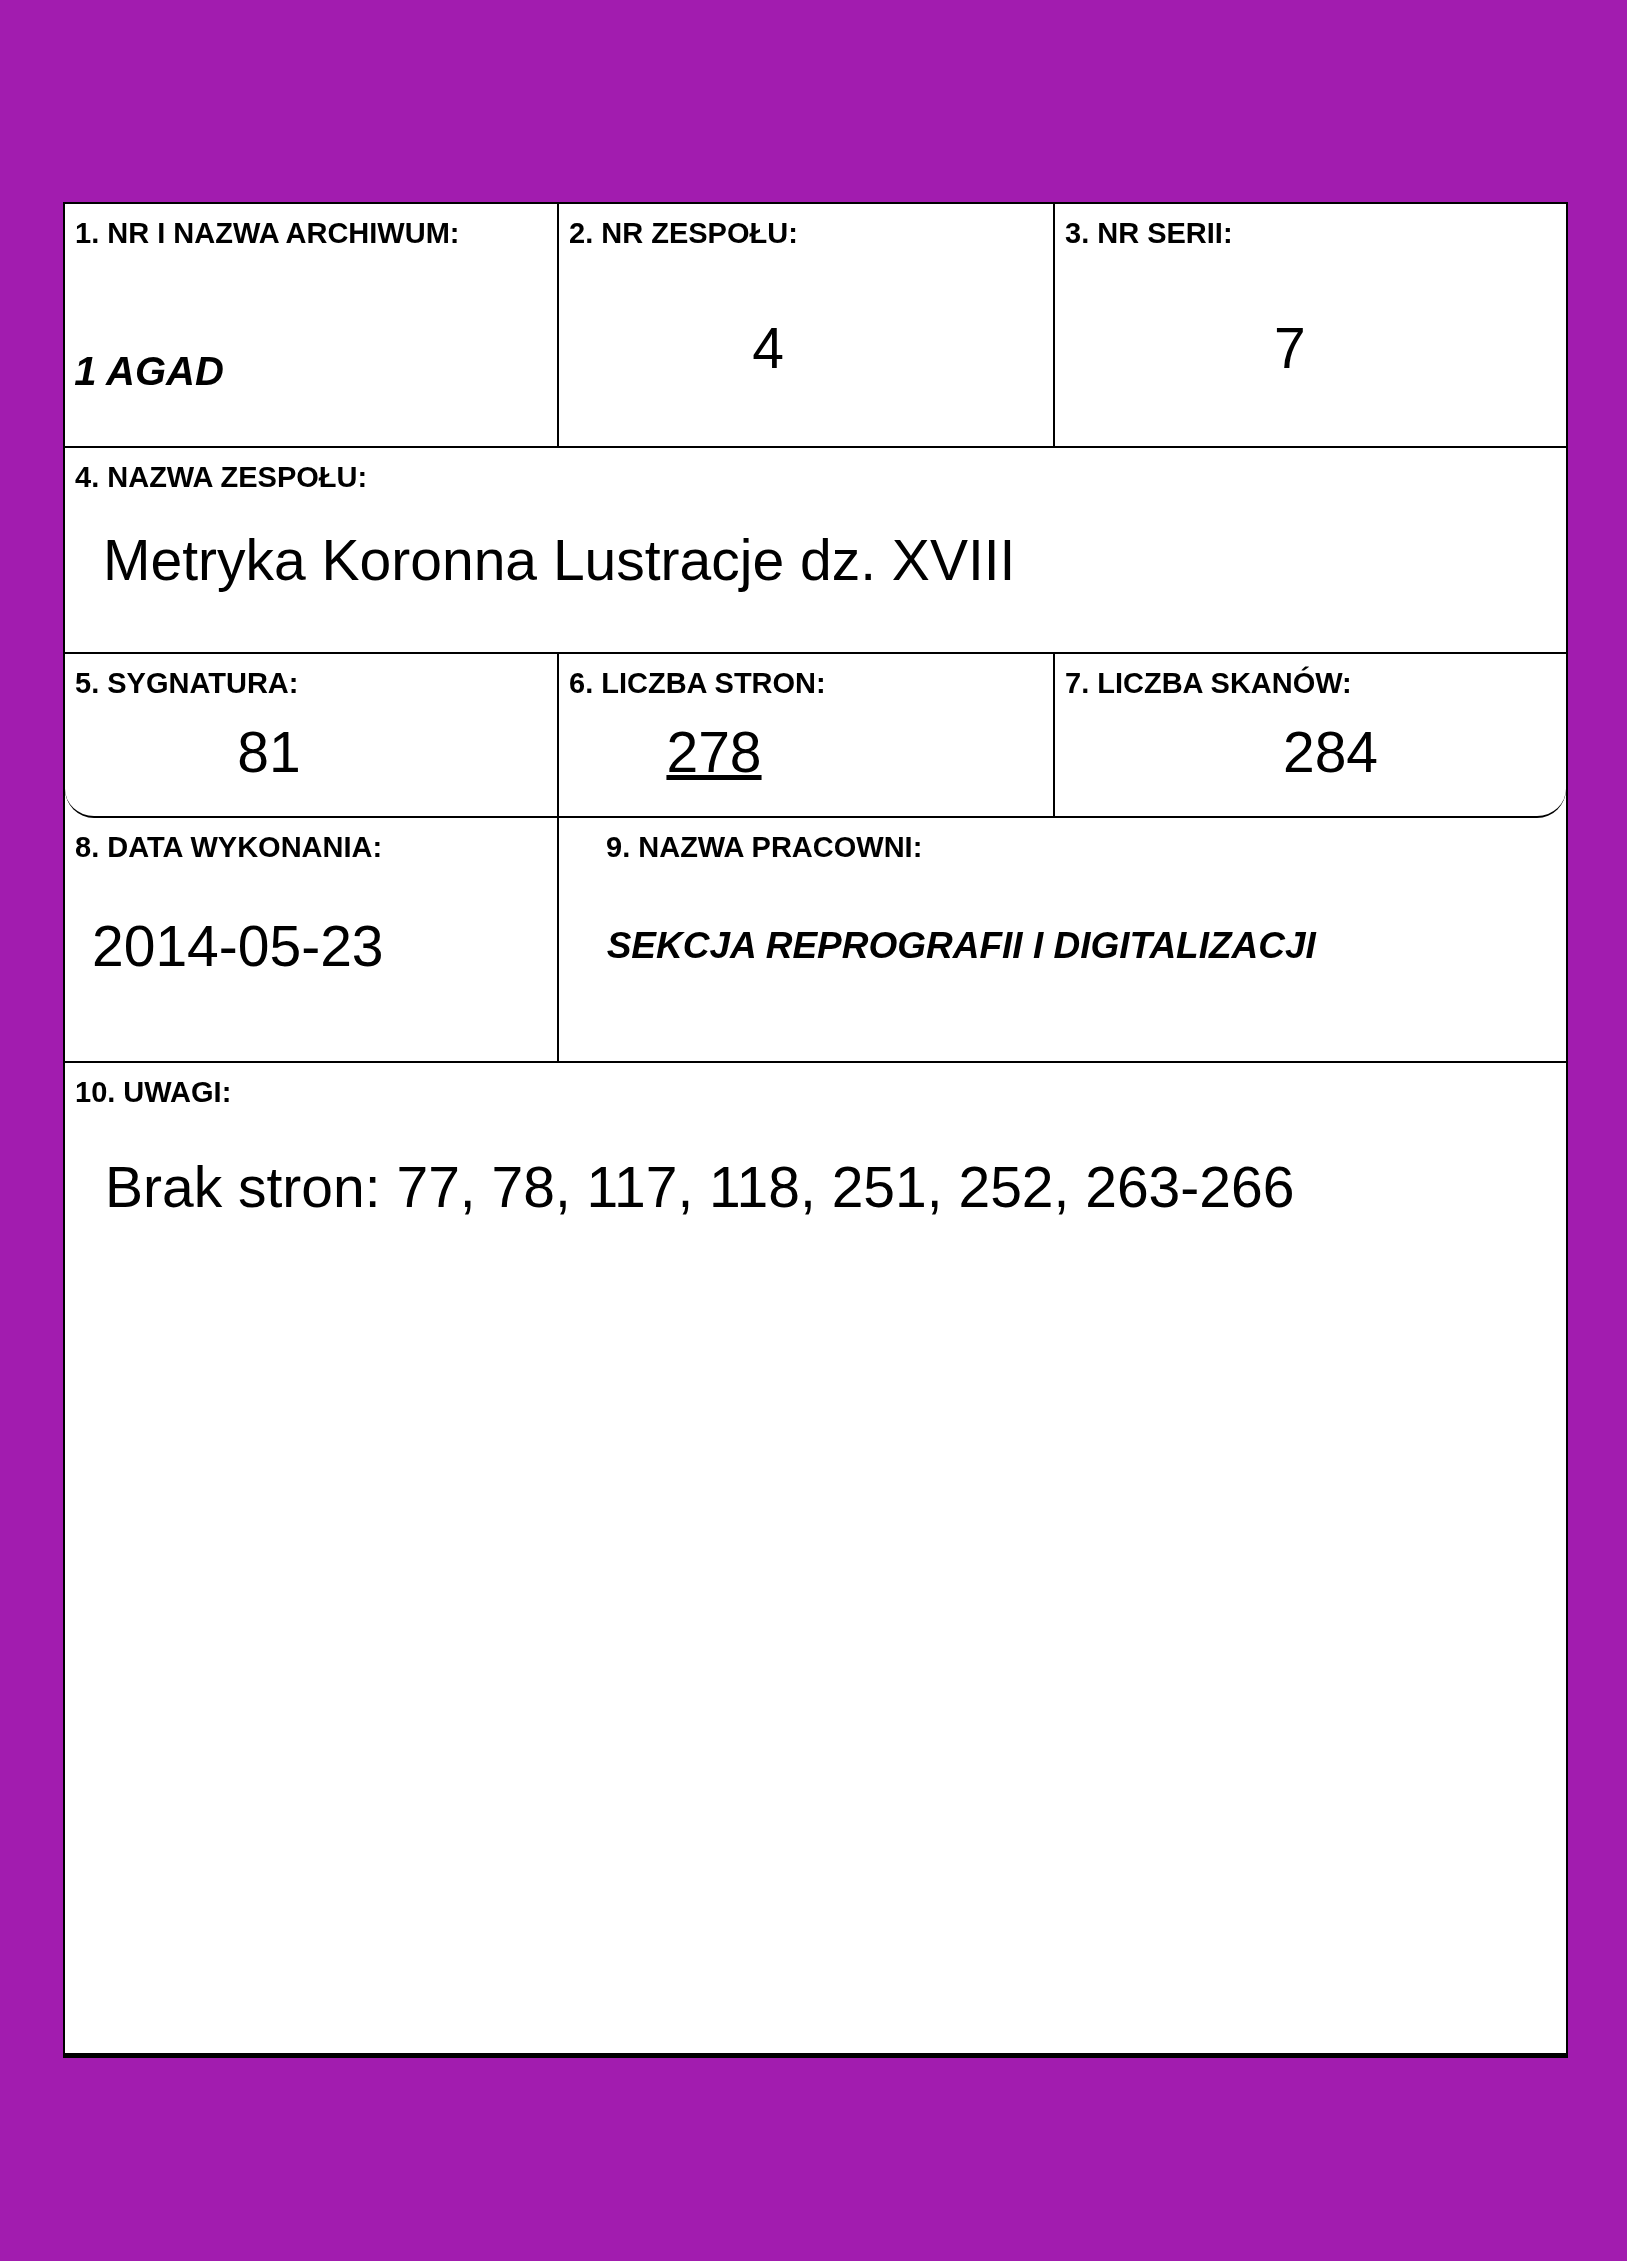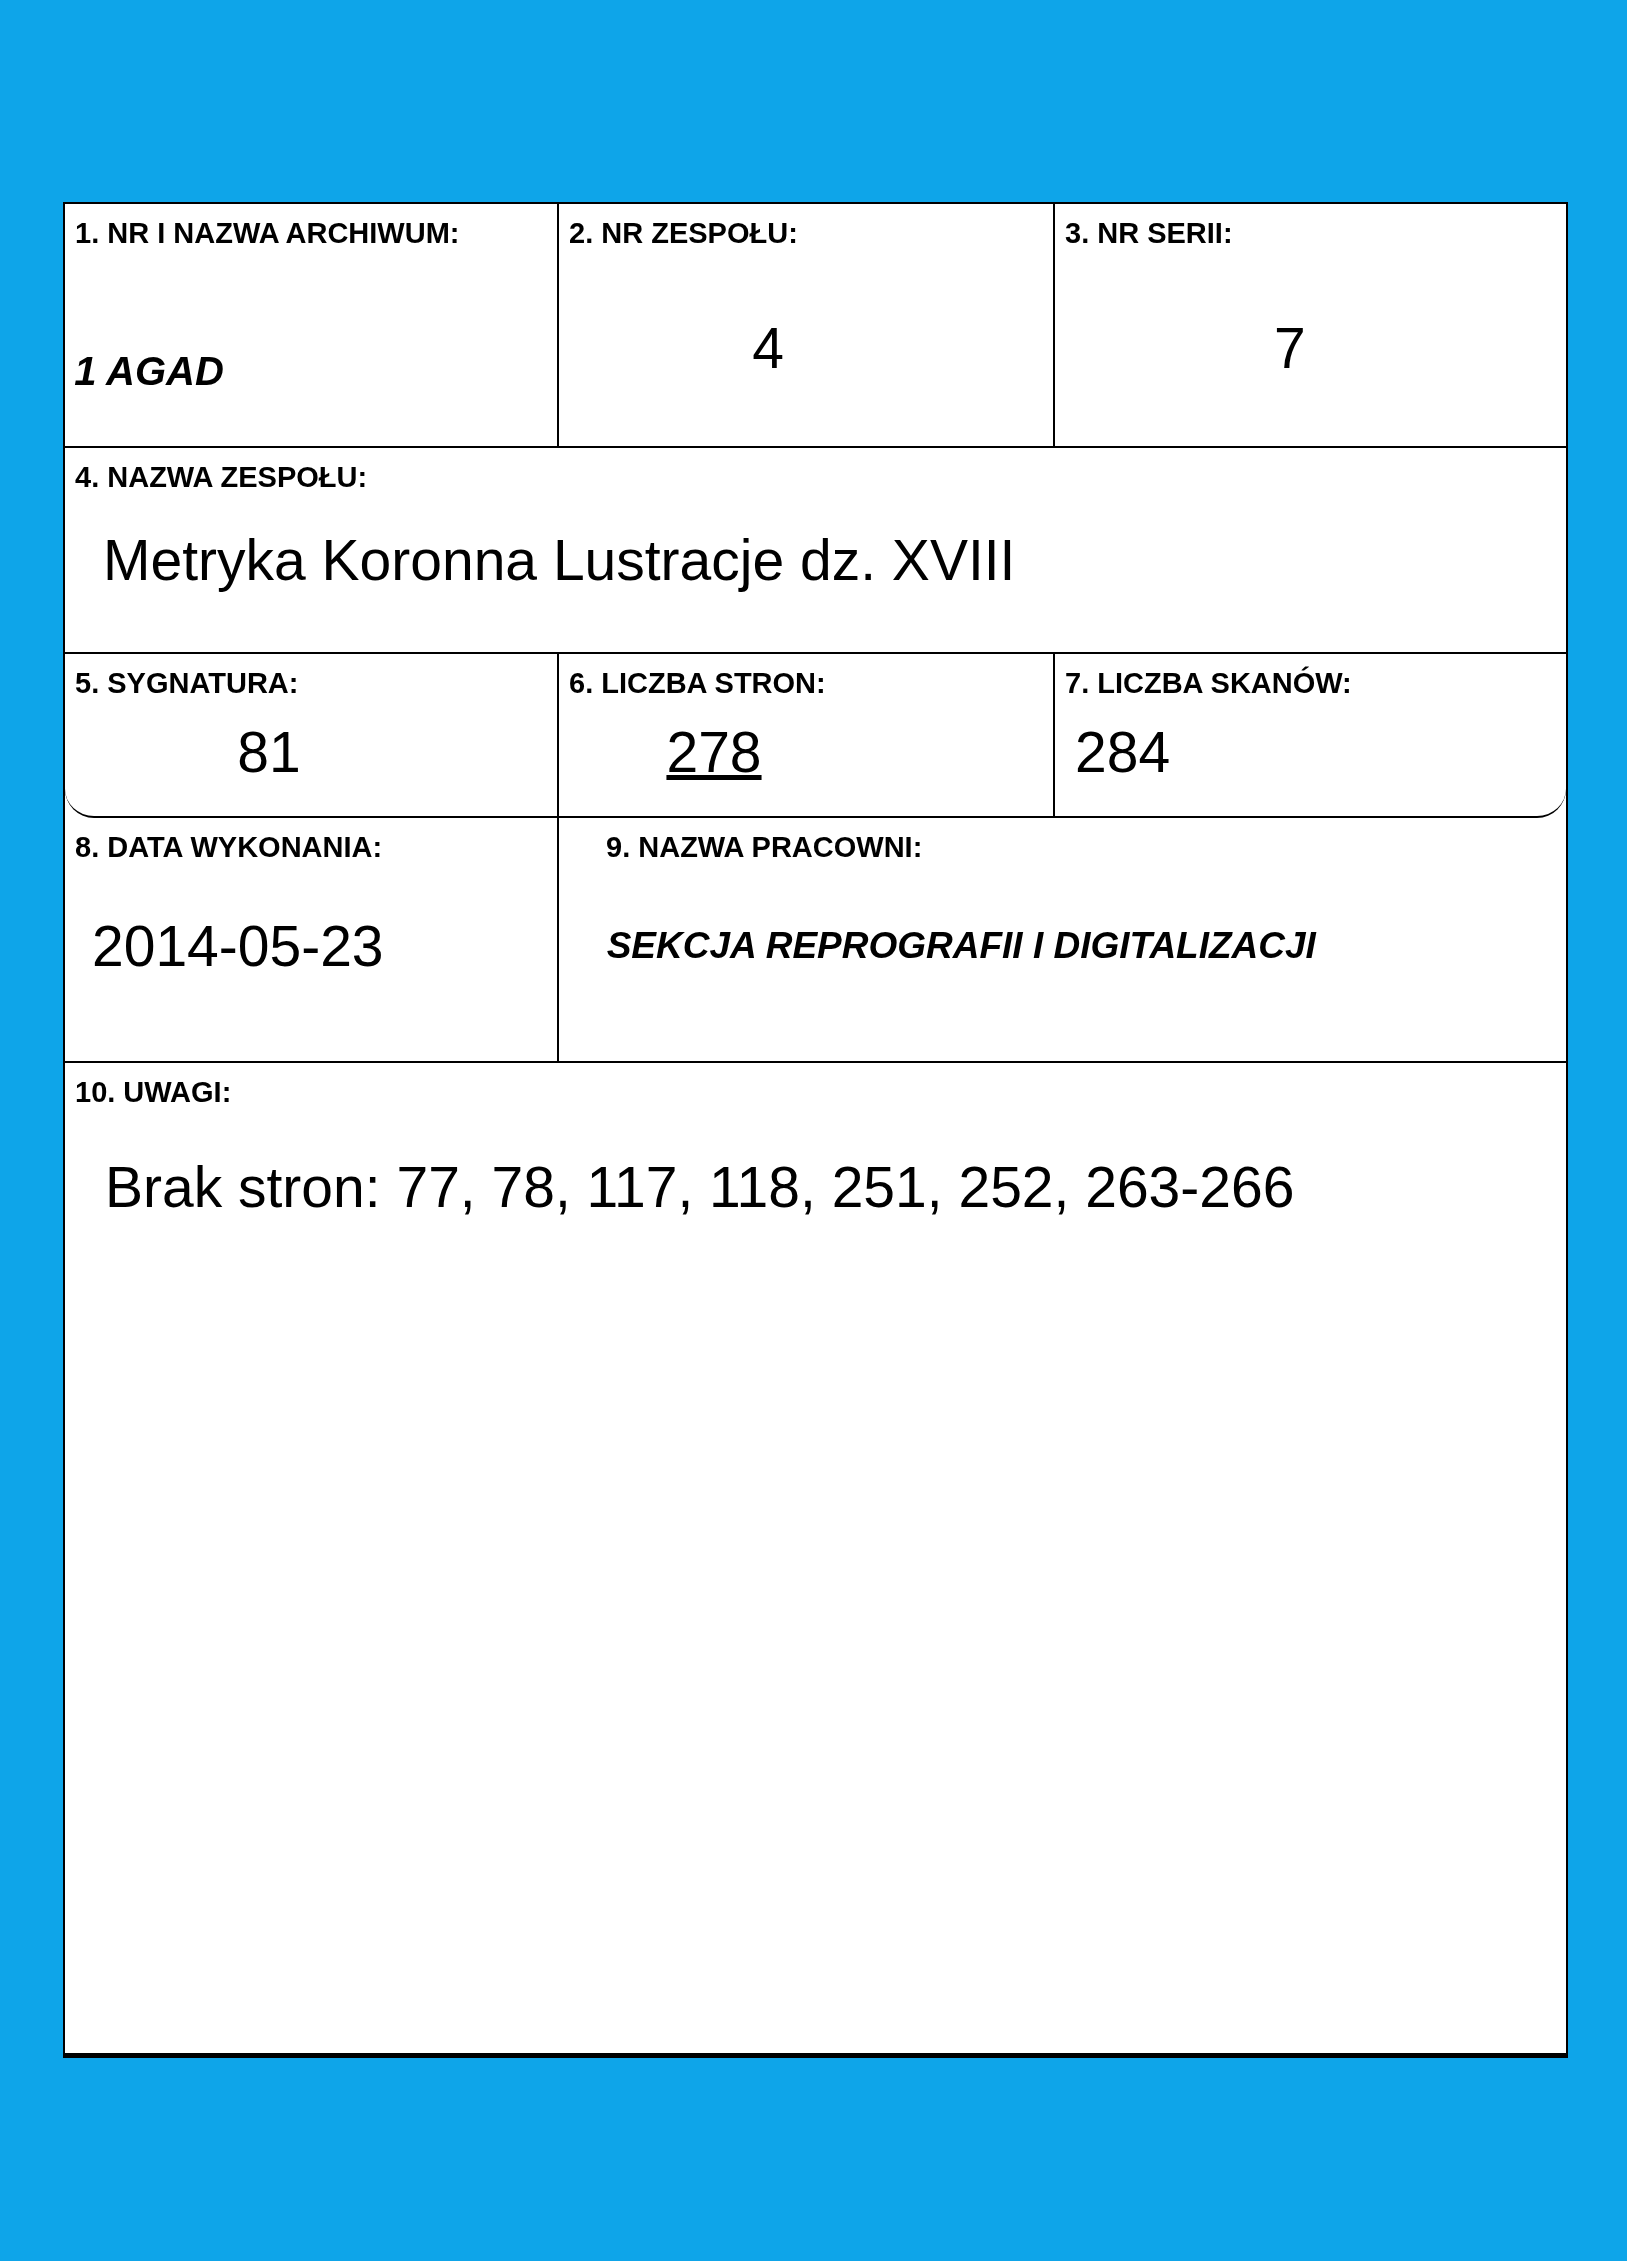--- a/index.html
+++ b/index.html
@@ -4,21 +4,21 @@
 <style>
   html, body {
     margin: 0;
     padding: 0;
     background: #ffffff;
   }
   .page {
     position: relative;
     width: 1628px;
     height: 2261px;
-    background: #0ea5e9;
+    background: #a21caf;
     font-family: "Liberation Sans", sans-serif;
     color: #000000;
     overflow: hidden;
   }
   .form-table {
     position: absolute;
     left: 63px;
     top: 202px;
     width: 1505px;
     height: 1856px;
@@ -65,21 +65,21 @@
     white-space: nowrap;
   }
   .val-lg { font-size: 57px; font-weight: normal; }
   .val-bi  { font-weight: bold; font-style: italic; }
   .v-archiwum   { left: 9.2px; top: 112px; font-size: 40px; margin-top: 35px; }
   .v-zespol-nr  { left: 0; width: 100%; text-align: center; top: 116px; transform: translateX(-38px); }
   .v-seria-nr   { left: 0; width: 100%; text-align: center; top: 116px; transform: translateX(-20.7px); }
   .v-zespol-nazwa { left: 38px; top: 84px; }
   .v-sygnatura  { left: 0; width: 100%; text-align: center; top: 70px; transform: translateX(-42px); }
   .v-strony     { left: 0; width: 100%; text-align: center; top: 70px; transform: translateX(-92px); text-decoration: underline; }
-  .v-skany      { left: 0; width: 100%; text-align: left; top: 70px; transform: translateX(20px); }
+  .v-skany      { left: 0; width: 100%; text-align: center; top: 70px; transform: translateX(20px); }
   .v-data       { left: 27px; top: 100px; }
   .v-pracownia  { left: 10.7px; top: 109px; font-size: 37px; }
   .v-uwagi      { left: 40px; top: 96px; }
 </style>
 </head>
 <body>
 
 <div class="page">
   <div class="form-table">
 

